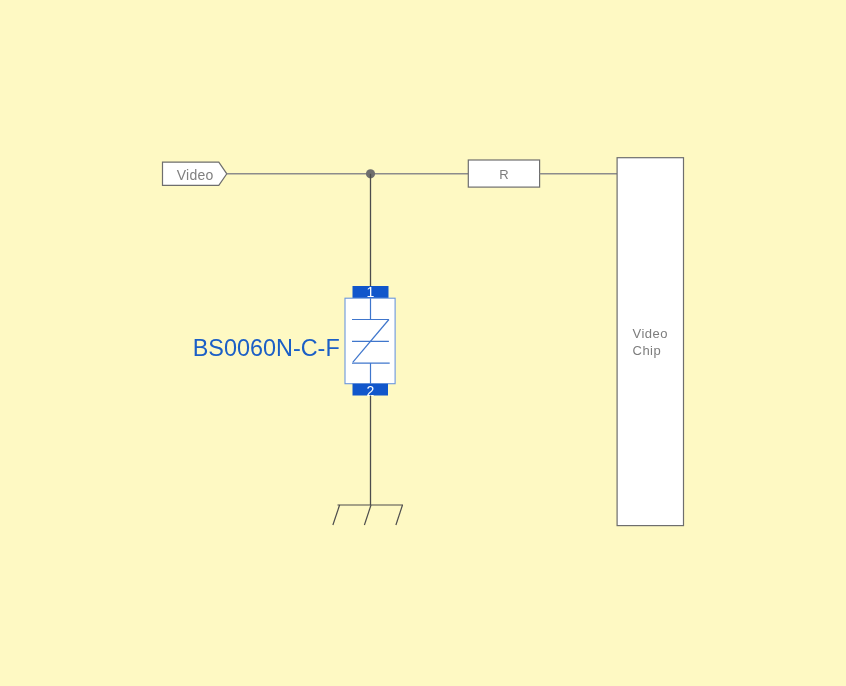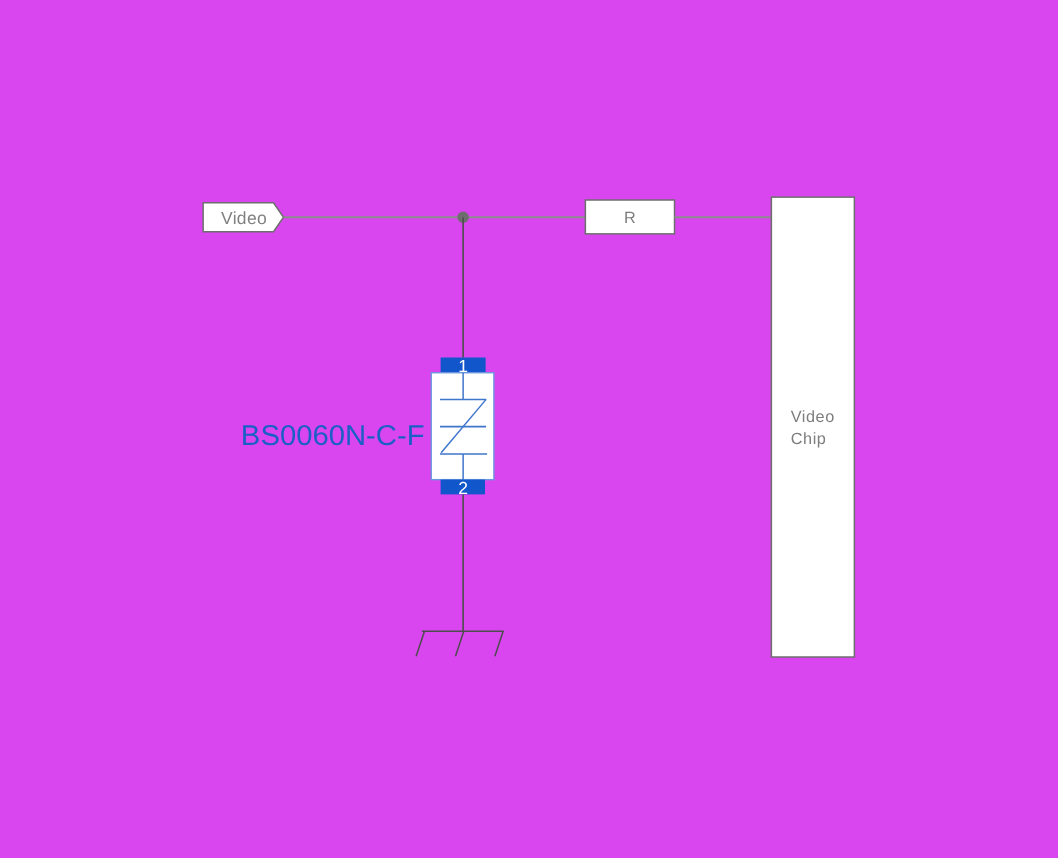--- a/index.html
+++ b/index.html
@@ -1,16 +1,16 @@
 <!DOCTYPE html>
 <html><head>
 <meta charset="utf-8">
 <style>
   html,body{margin:0;padding:0;background:#ffffff;}
-  .stage{position:relative;width:846px;height:686px;background:#d946ef;overflow:hidden;}
+  .stage{position:relative;width:846px;height:686px;background:#fef9c3;overflow:hidden;}
   text{font-family:"Liberation Sans",sans-serif;}
 </style>
 </head>
 <body>
 <div class="stage">
 <svg width="846" height="686" viewBox="0 0 846 686" xmlns="http://www.w3.org/2000/svg">
 
   <polygon points="162.5,162.2 218.8,162.2 226.8,173.8 218.8,185.4 162.5,185.4" fill="#ffffff" stroke="#6e6e6e" stroke-width="1.2"></polygon>
 
   <text x="195.2" y="179.6" font-size="14" fill="#808080" text-anchor="middle" letter-spacing="0.25">Video</text>

